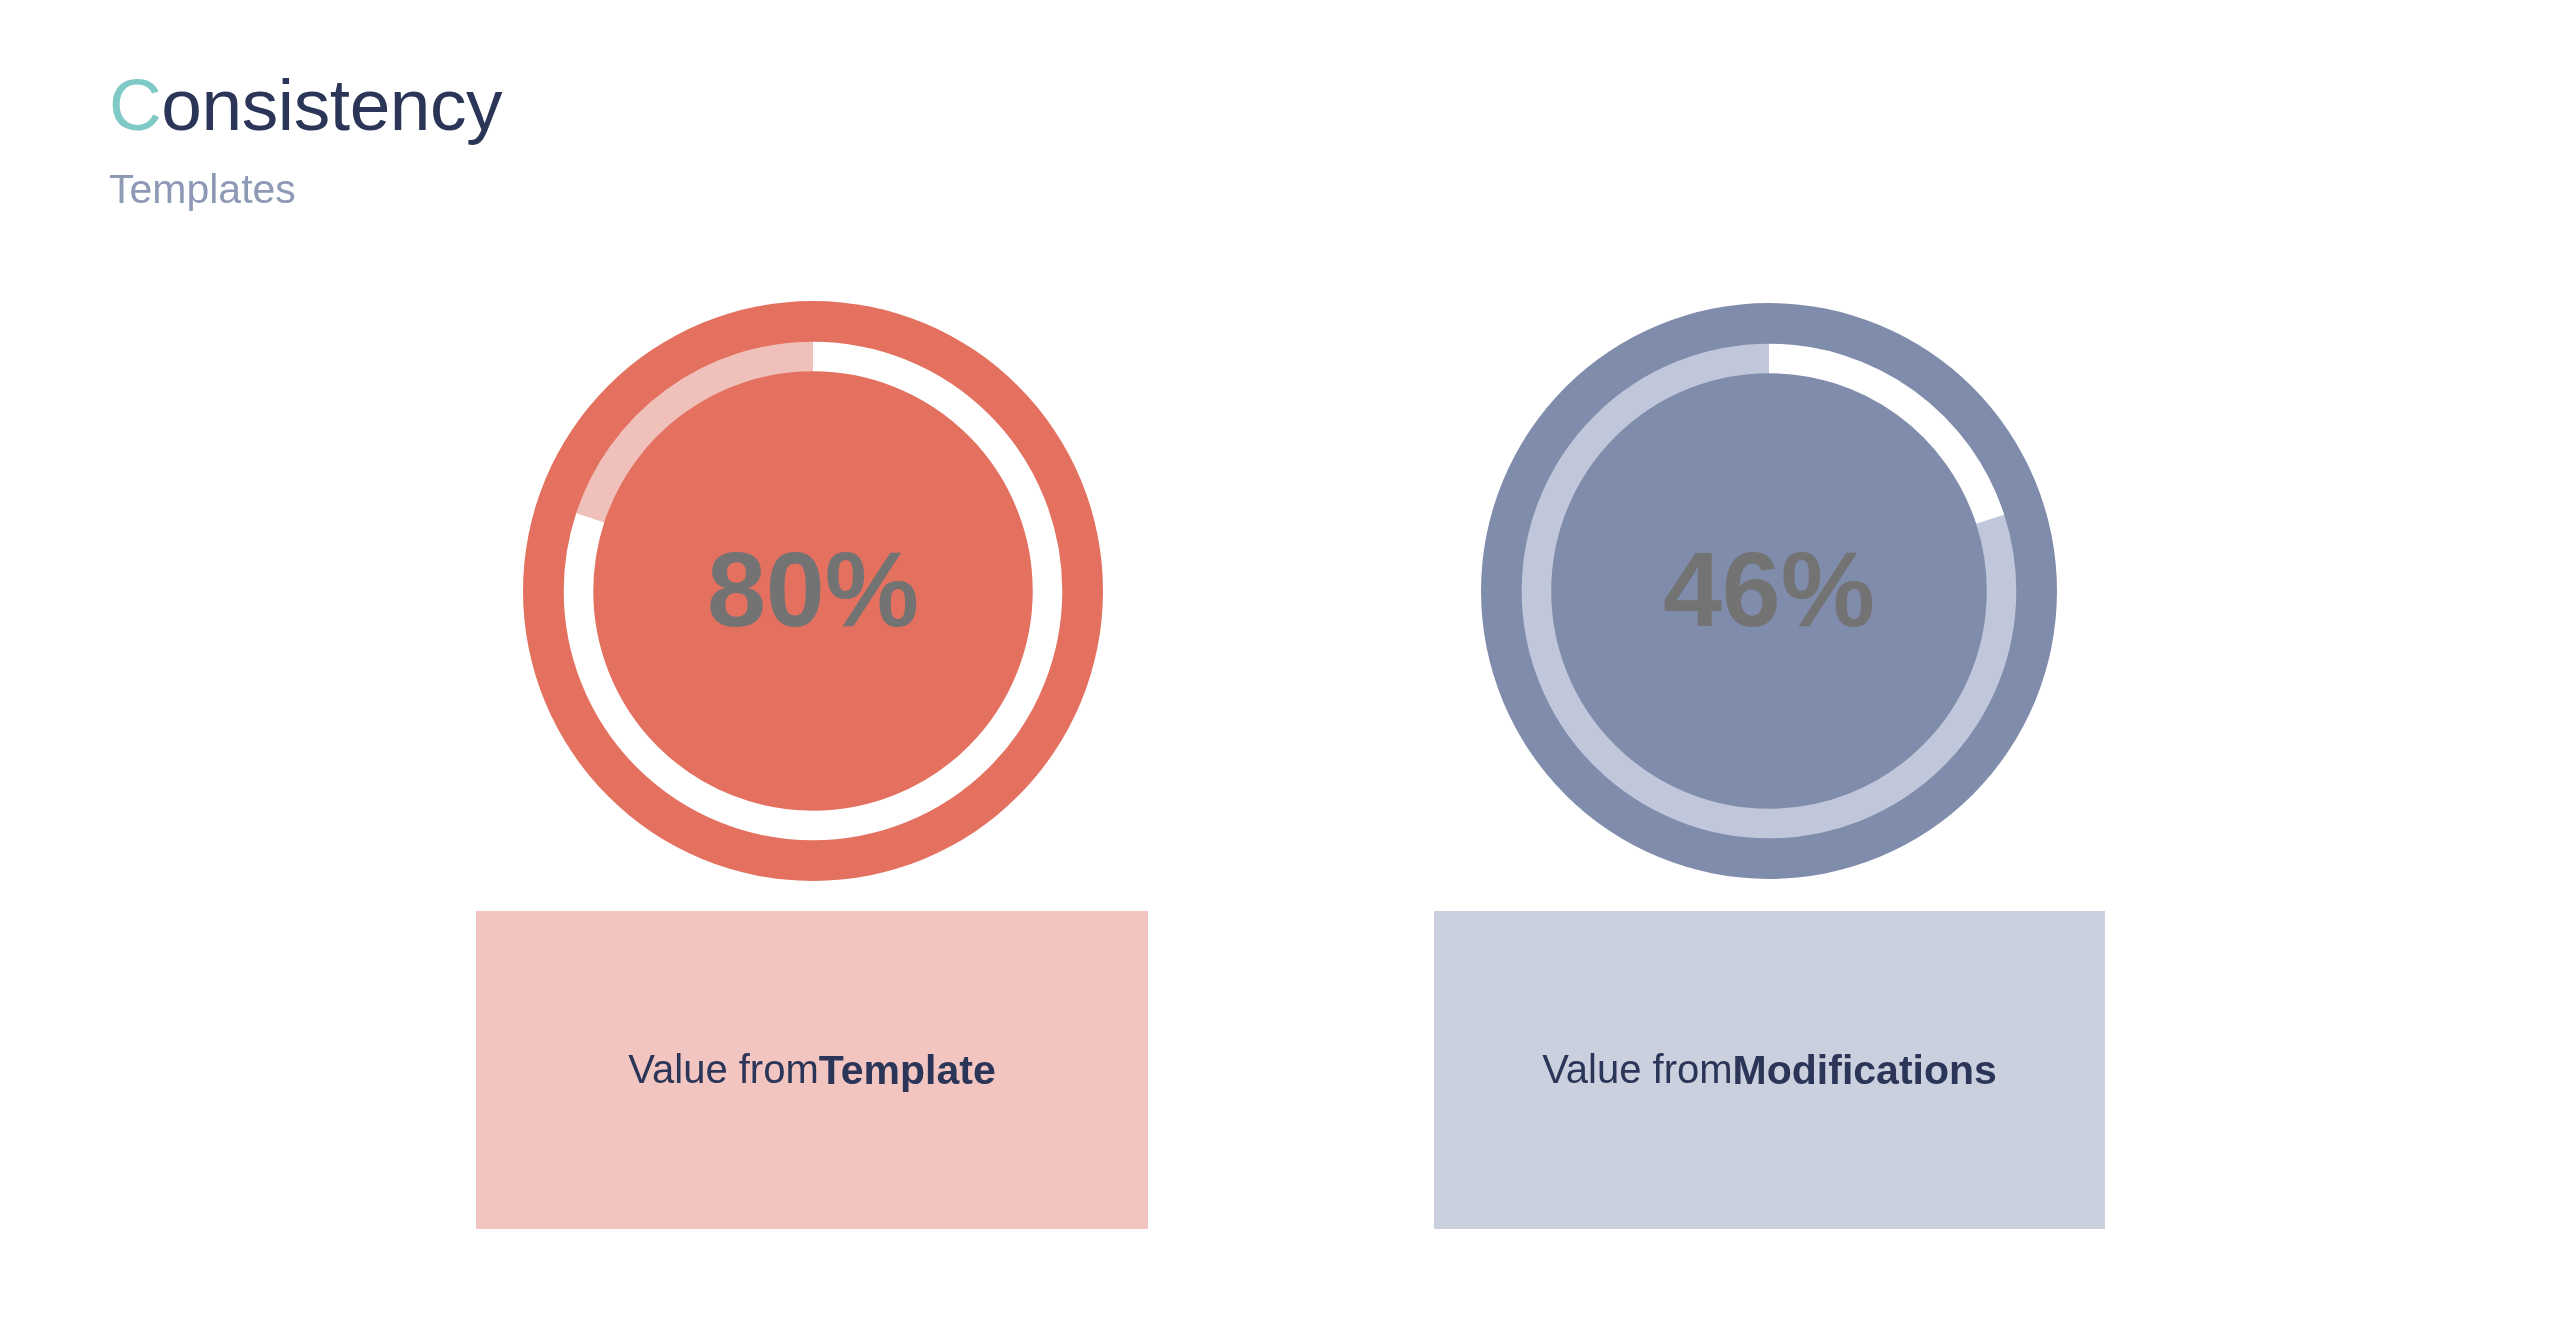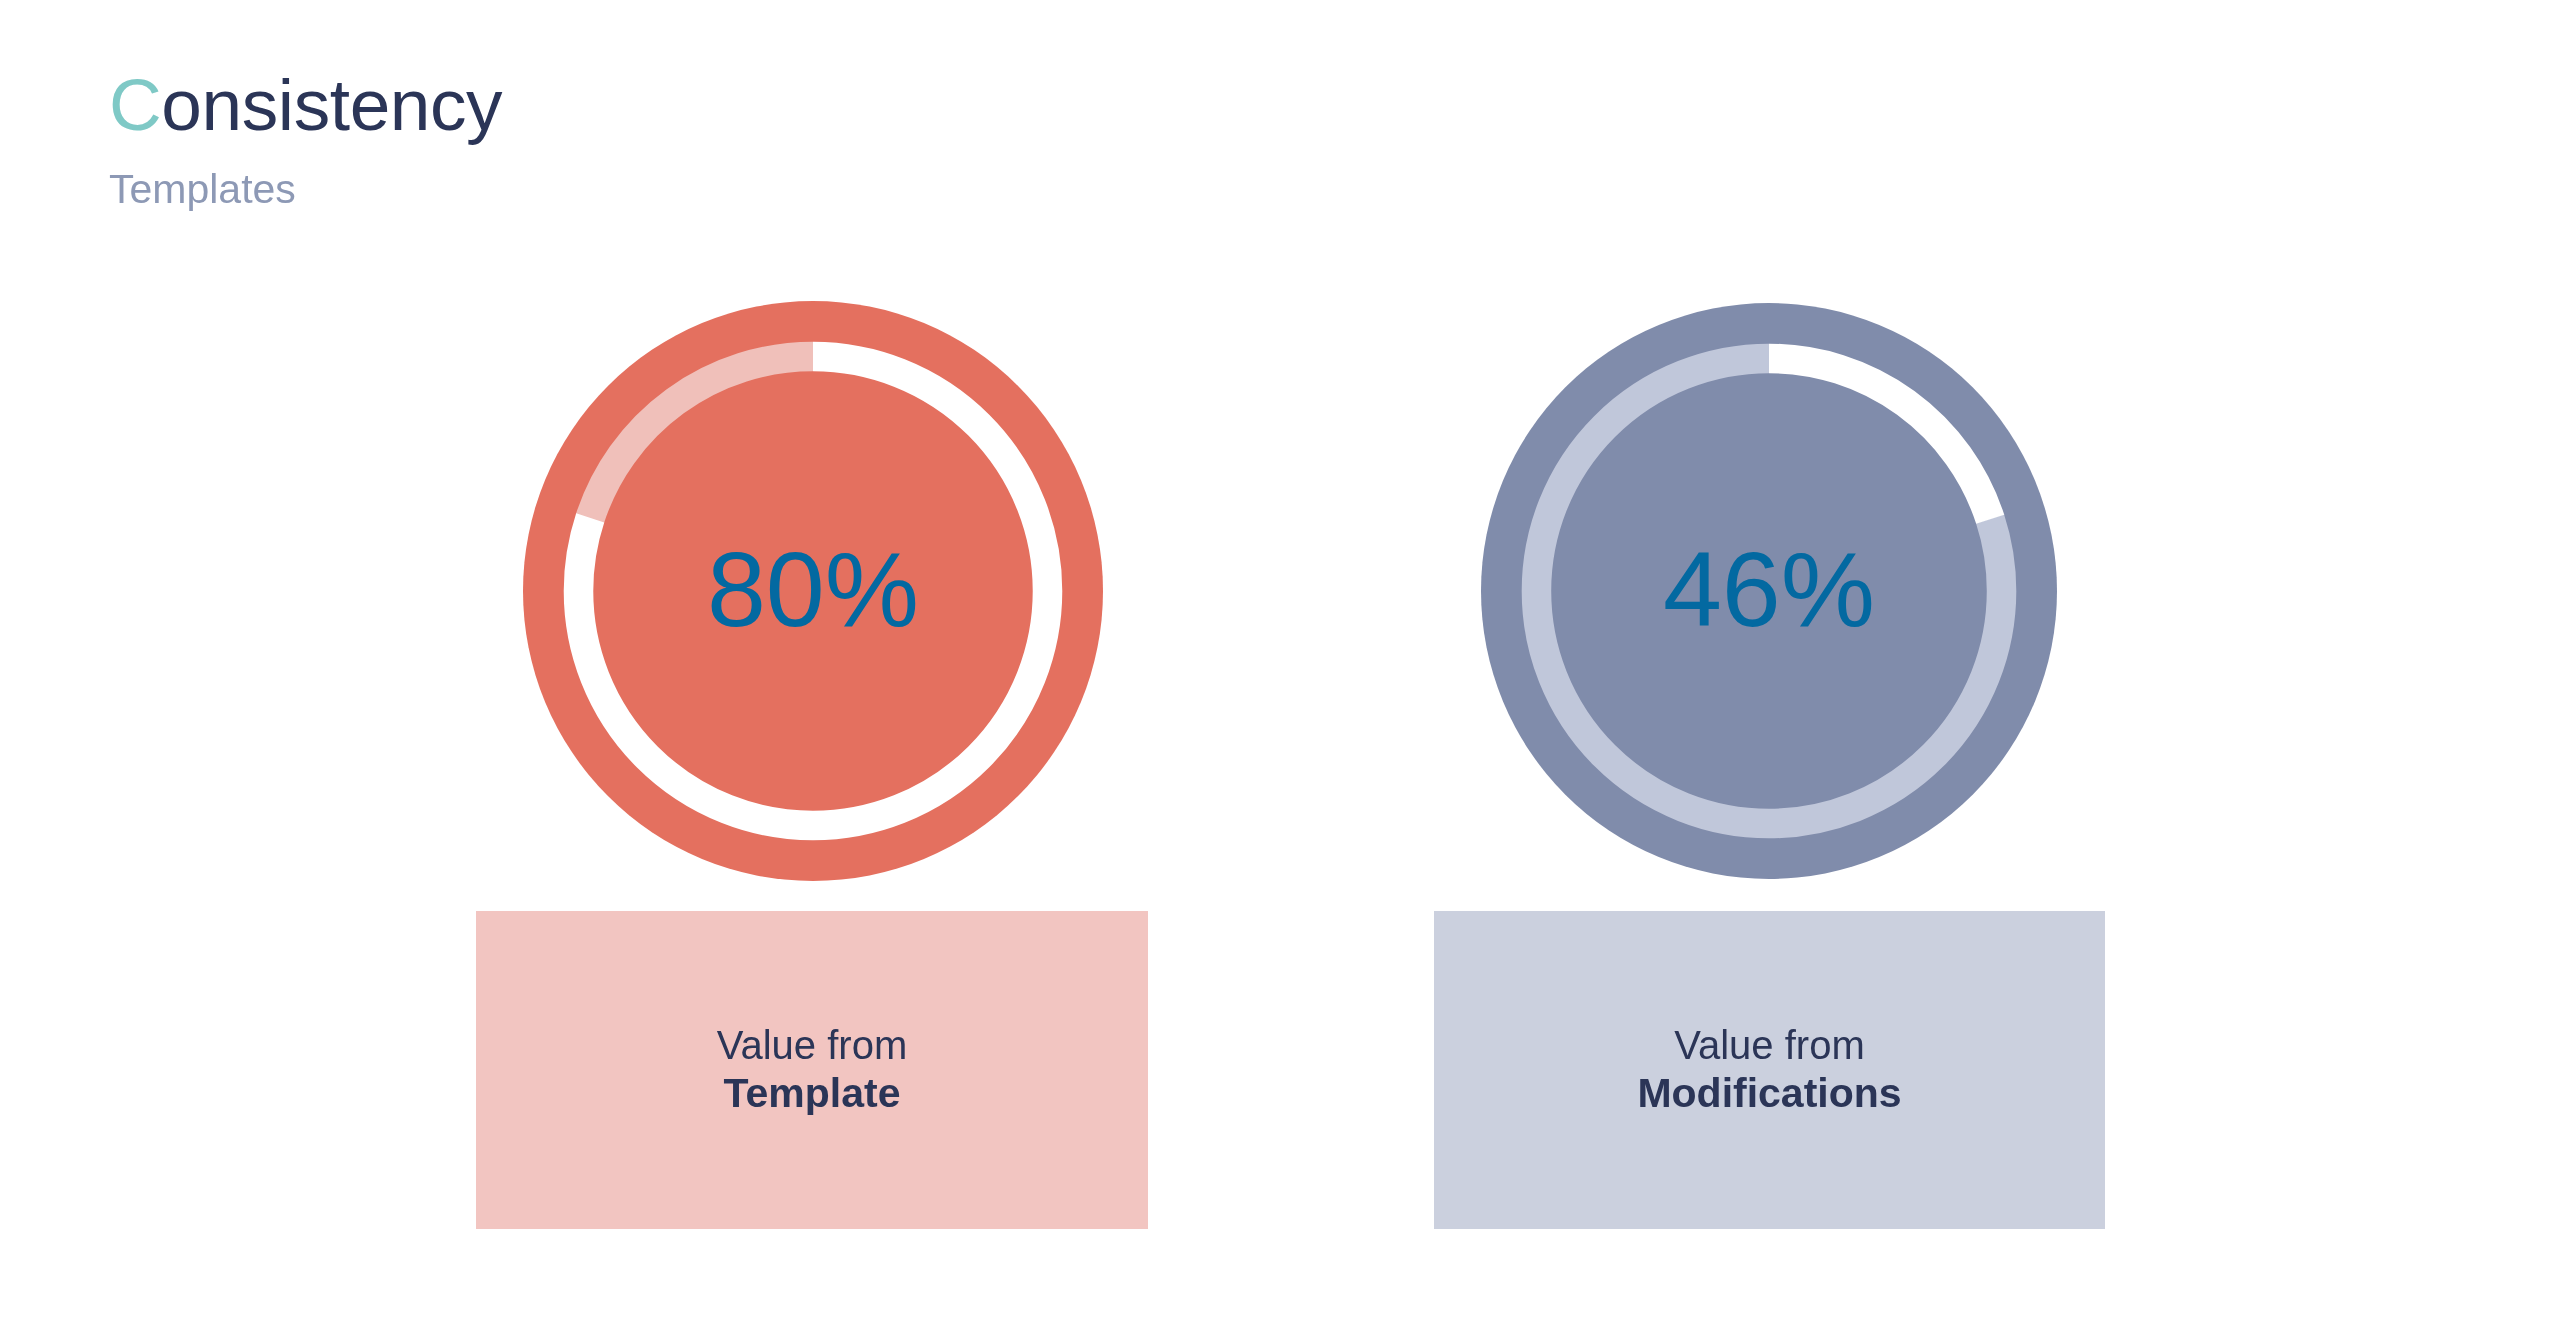--- a/index.html
+++ b/index.html
@@ -60,22 +60,22 @@
     height: 100%;
     display: block;
   }
   .gauge-value {
     position: absolute;
     inset: 0;
     display: flex;
     align-items: center;
     justify-content: center;
     font-size: 106px;
-    font-weight: 400;
-    color: #0369a1;
+    font-weight: 700;
+    color: #737373;
     letter-spacing: 0px;
     line-height: 1;
     padding-bottom: 3.6px;
     box-sizing: border-box;
     pointer-events: none;
   }
 
   #gauge-template {
     left: 523px;
     top: 301px;
@@ -84,21 +84,21 @@
     left: 1481px;
     top: 303px;
     width: 576px;
     height: 576px;
   }
 
   
   .caption-panel {
     position: absolute;
     display: flex;
-    flex-direction: column;
+    flex-direction: row;
     align-items: center;
     justify-content: center;
     box-sizing: border-box;
   }
   #caption-template {
     left: 476px;
     top: 911px;
     width: 672px;
     height: 318px;
     background: #F2C5C1;

